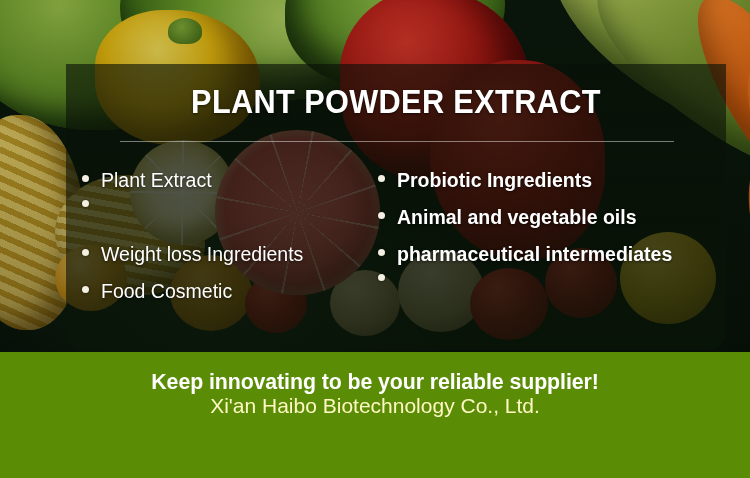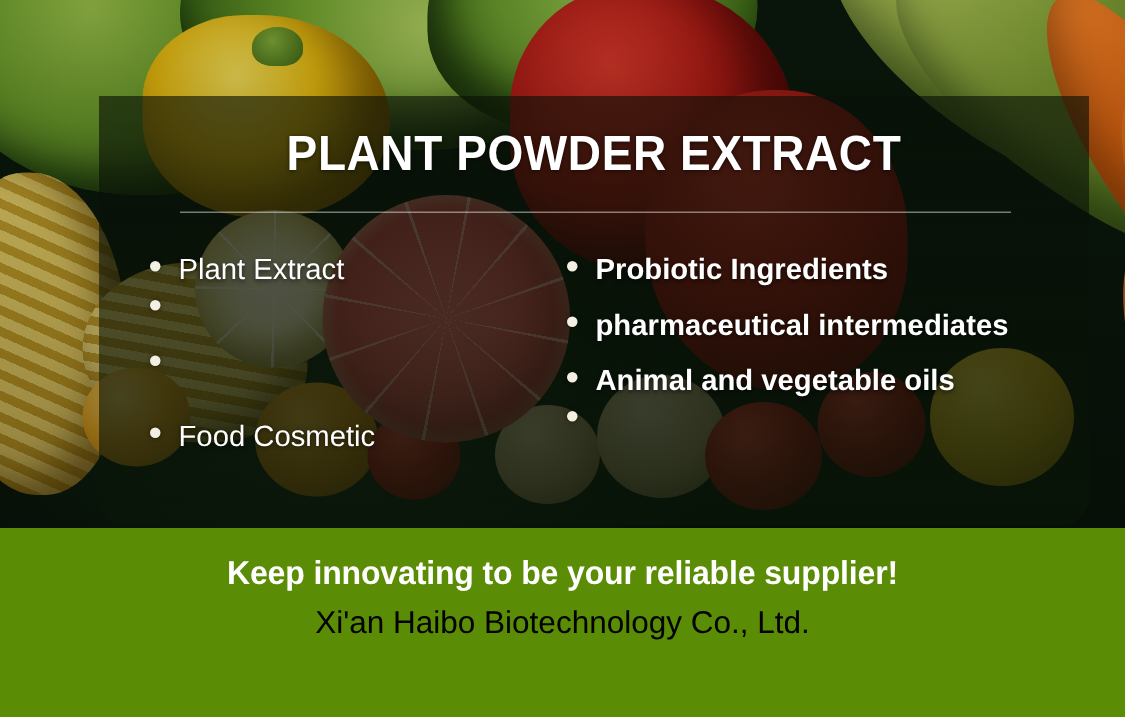--- a/index.html
+++ b/index.html
@@ -176,21 +176,21 @@
   .columns {
     position: absolute;
     left: 0;
     top: 104px;
     width: 660px;
     display: flex;
   }
   .col {
     box-sizing: border-box;
   }
-  .col-left  { width: 300px; padding-left: 34px; }
+  .col-left  { width: 300px; padding-left: 16px; }
   .col-right { width: 360px; padding-left: 12px; font-weight: bold; }
 
   .bullet-row {
     display: flex;
     align-items: baseline;
     height: 37px;
   }
   .dot {
     width: 7px;
     height: 7px;
@@ -226,24 +226,24 @@
     text-align: center;
     color: #ffffff;
     font-size: 22px;
     line-height: 28px;
     font-weight: bold;
     letter-spacing: -.1px;
     transform: scaleX(.97);
   }
   .footer-company {
     position: absolute;
-    left: 0; top: 50px;
+    left: 0; top: 40px;
     width: 750px;
     text-align: center;
-    color: #000000;
+    color: #fef9c3;
     font-size: 21px;
     line-height: 28px;
     font-weight: normal;
   }
 </style>
 </head>
 <body>
 
 <div class="banner">
 
@@ -299,39 +299,40 @@
       <div class="col col-left">
         <div class="bullet-row">
           <span class="dot"></span>
           <span class="bullet-text">Plant Extract</span>
         </div>
         <div class="bullet-row">
           <span class="dot"></span>
         </div>
         <div class="bullet-row">
           <span class="dot"></span>
+          <span class="bullet-text">Weight loss Ingredients</span>
         </div>
         <div class="bullet-row">
           <span class="dot"></span>
           <span class="bullet-text">Food Cosmetic</span>
         </div>
       </div>
 
       <div class="col col-right">
         <div class="bullet-row">
           <span class="dot"></span>
           <span class="bullet-text">Probiotic Ingredients</span>
         </div>
         <div class="bullet-row">
           <span class="dot"></span>
+          <span class="bullet-text">Animal and vegetable oils</span>
+        </div>
+        <div class="bullet-row">
+          <span class="dot"></span>
           <span class="bullet-text">pharmaceutical intermediates</span>
-        </div>
-        <div class="bullet-row">
-          <span class="dot"></span>
-          <span class="bullet-text">Animal and vegetable oils</span>
         </div>
         <div class="bullet-row">
           <span class="dot"></span>
         </div>
       </div>
 
     </div>
   </div>
 
   <div class="footer">

